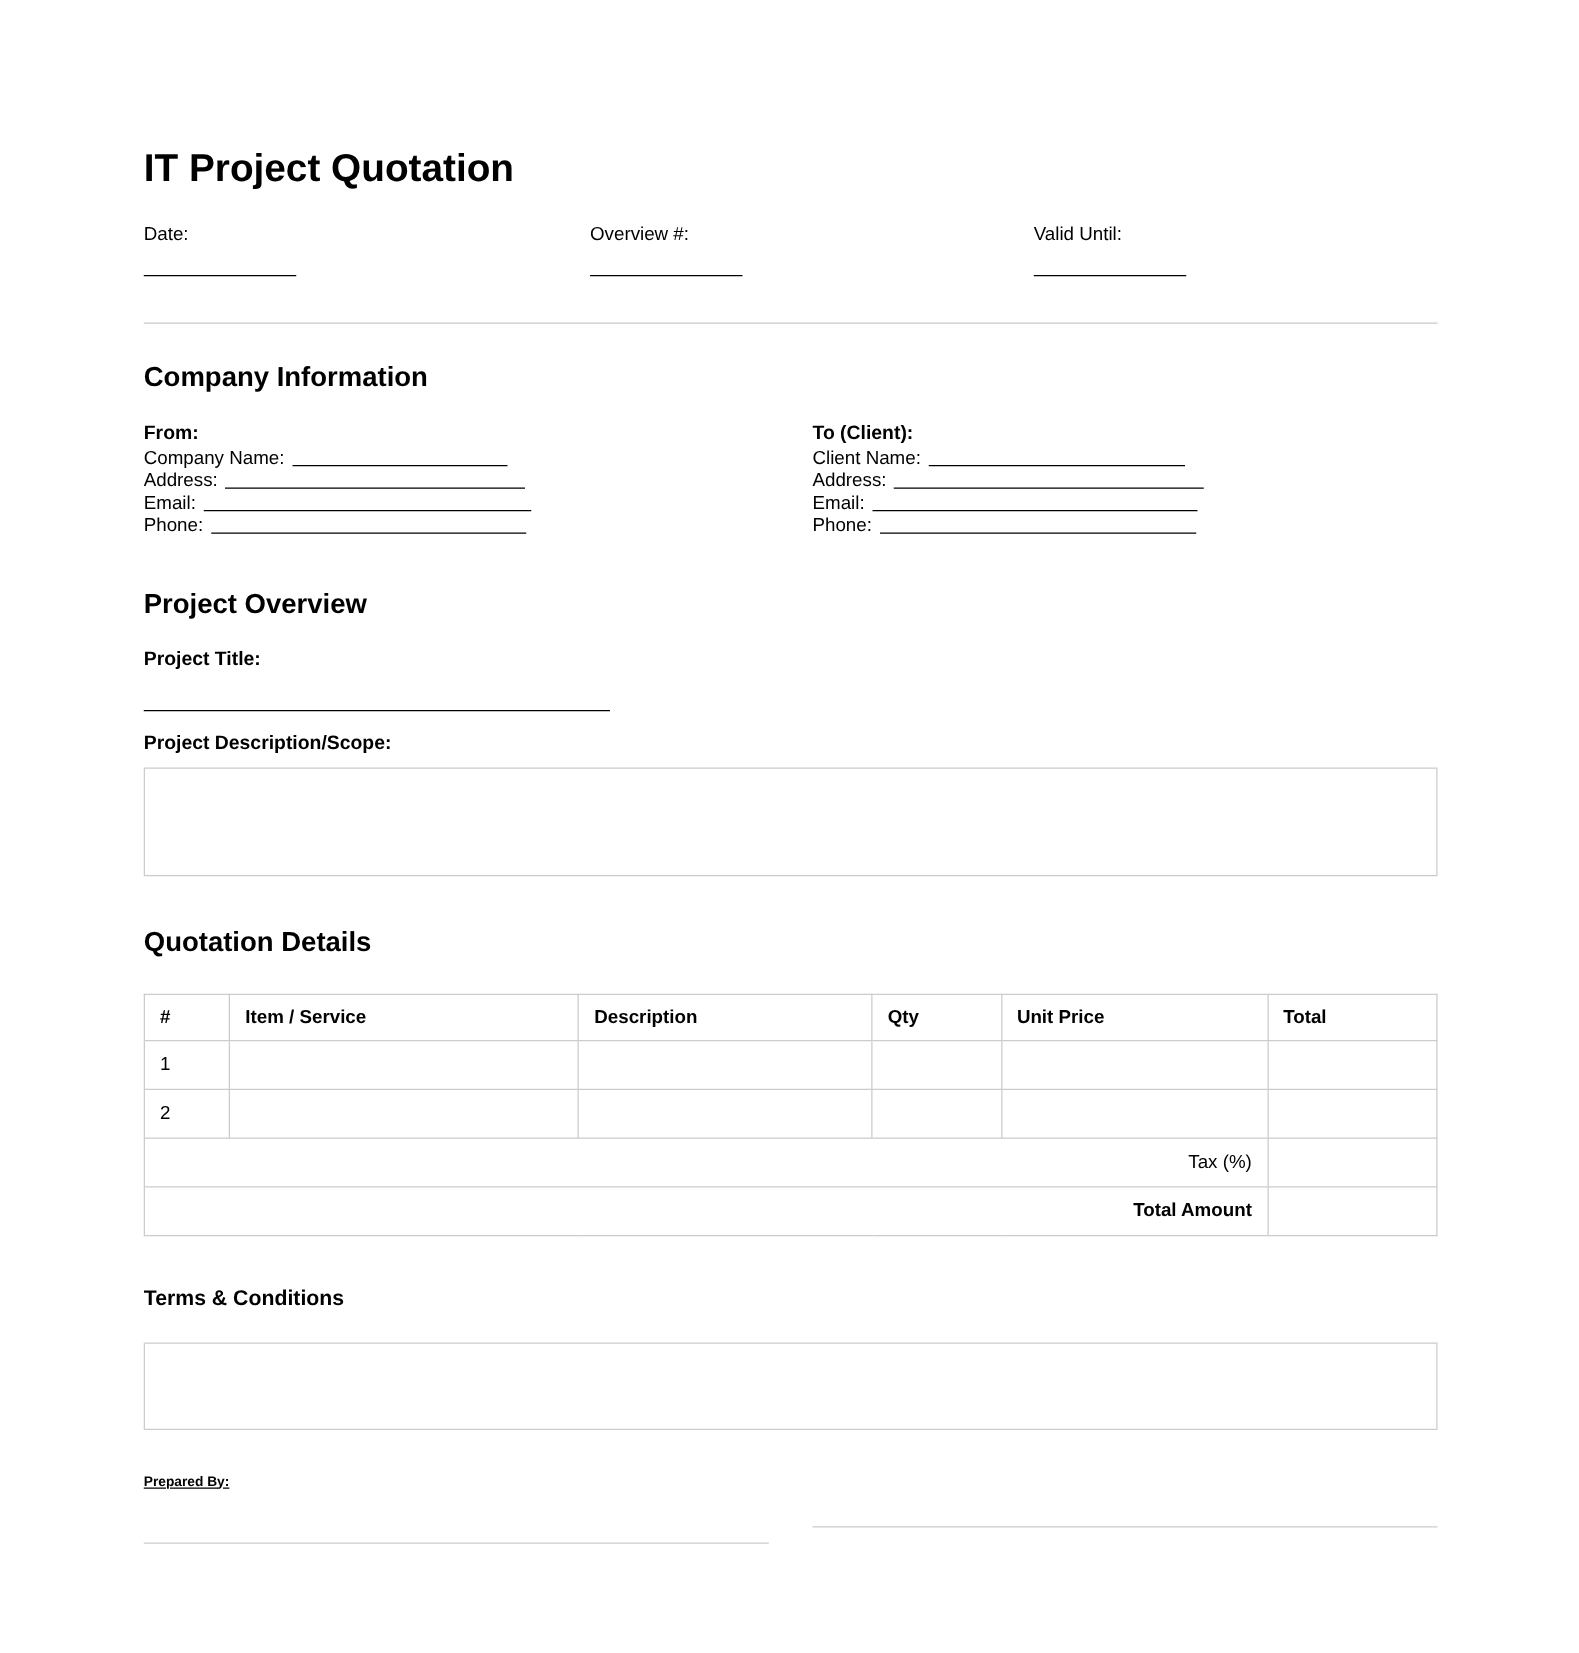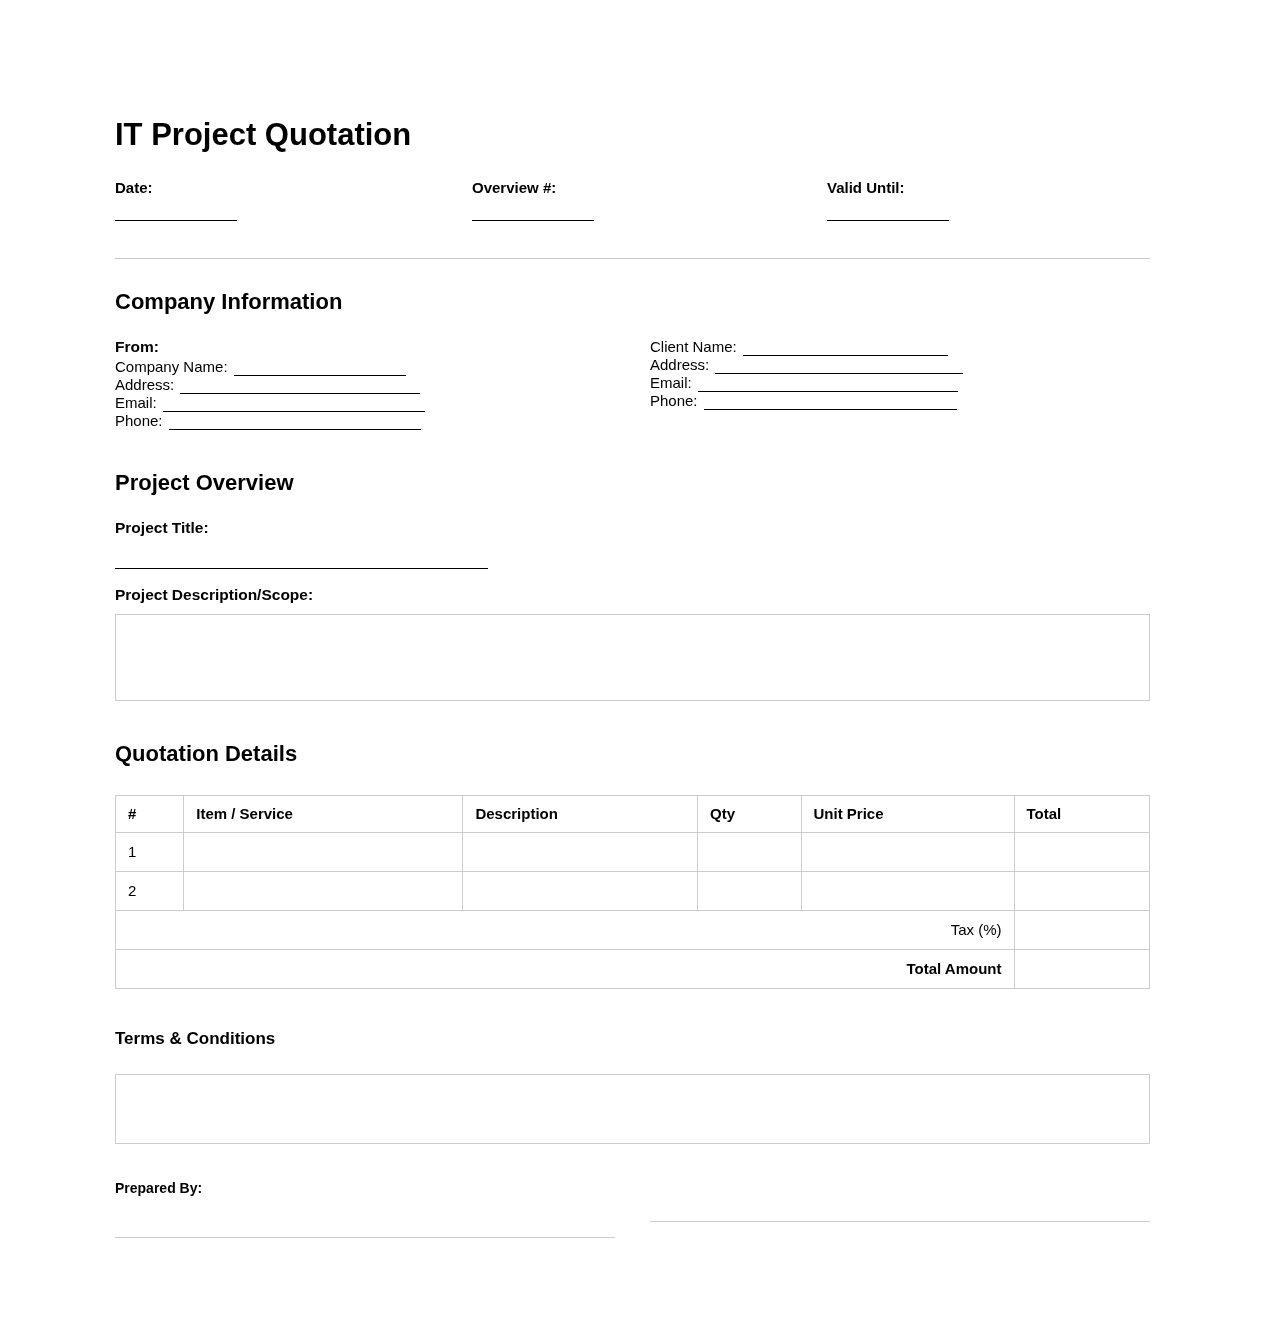--- a/index.html
+++ b/index.html
@@ -30,21 +30,21 @@
     font-weight: bold;
     margin: 0 0 24px 0;
   }
 
   
   .meta-row {
     display: grid;
     grid-template-columns: 357px 355px auto;
     margin-bottom: 37px;
   }
-  .meta-field .meta-label { font-weight: bold; font-size: 15px; }
+  .meta-field .meta-label { font-weight: normal; font-size: 15px; }
   .meta-field .blank-line {
     width: 122px;
     border-bottom: 1.5px solid #000;
     height: 24px;
   }
 
   .divider {
     border: none;
     border-top: 1px solid #c9c9c9;
     margin: 0 0 30px 0;
@@ -53,21 +53,20 @@
   .section { margin-bottom: 40px; }
 
   
   .two-col {
     display: grid;
     grid-template-columns: 535px 1fr;
   }
   .col-heading { font-weight: bold; font-size: 15.5px; margin-bottom: 2px; }
   .field-row {
     display: flex;
-    align-items: flex-end;
     height: 18px;
     white-space: nowrap;
   }
   .field-row .field-label { margin-right: 6px; }
   .fill-line {
     display: inline-block;
     border-bottom: 1px solid #000;
     height: 15px;
   }
   .w-172 { width: 172px; } .w-240 { width: 240px; } .w-262 { width: 262px; } .w-252 { width: 252px; }
@@ -114,21 +113,21 @@
   .col-qty { width: 10.0%; }
   .col-price { width: 20.6%; }
   .col-total { width: 13.1%; }
 
   
   .sig-row {
     display: grid;
     grid-template-columns: 535px 1fr;
     margin-top: 36px;
   }
-  .sig-label { font-weight: bold; font-size: 14px; }
+  .sig-label { font-weight: bold; font-size: 11px; text-decoration: underline; }
   .sig-line {
     border-bottom: 1px solid #cccccc;
     height: 42px;
   }
   .sig-line.left { width: 500px; }
   .sig-line.right { width: 100%; }
 </style>
 </head>
 <body>
 
@@ -169,20 +168,21 @@
         <div class="field-row">
           <span class="field-label">Email:</span>
           <span class="fill-line w-262"></span>
         </div>
         <div class="field-row">
           <span class="field-label">Phone:</span>
           <span class="fill-line w-252"></span>
         </div>
       </div>
       <div>
+        <div class="col-heading">To (Client):</div>
         <div class="field-row">
           <span class="field-label">Client Name:</span>
           <span class="fill-line w-205"></span>
         </div>
         <div class="field-row">
           <span class="field-label">Address:</span>
           <span class="fill-line w-248"></span>
         </div>
         <div class="field-row">
           <span class="field-label">Email:</span>

